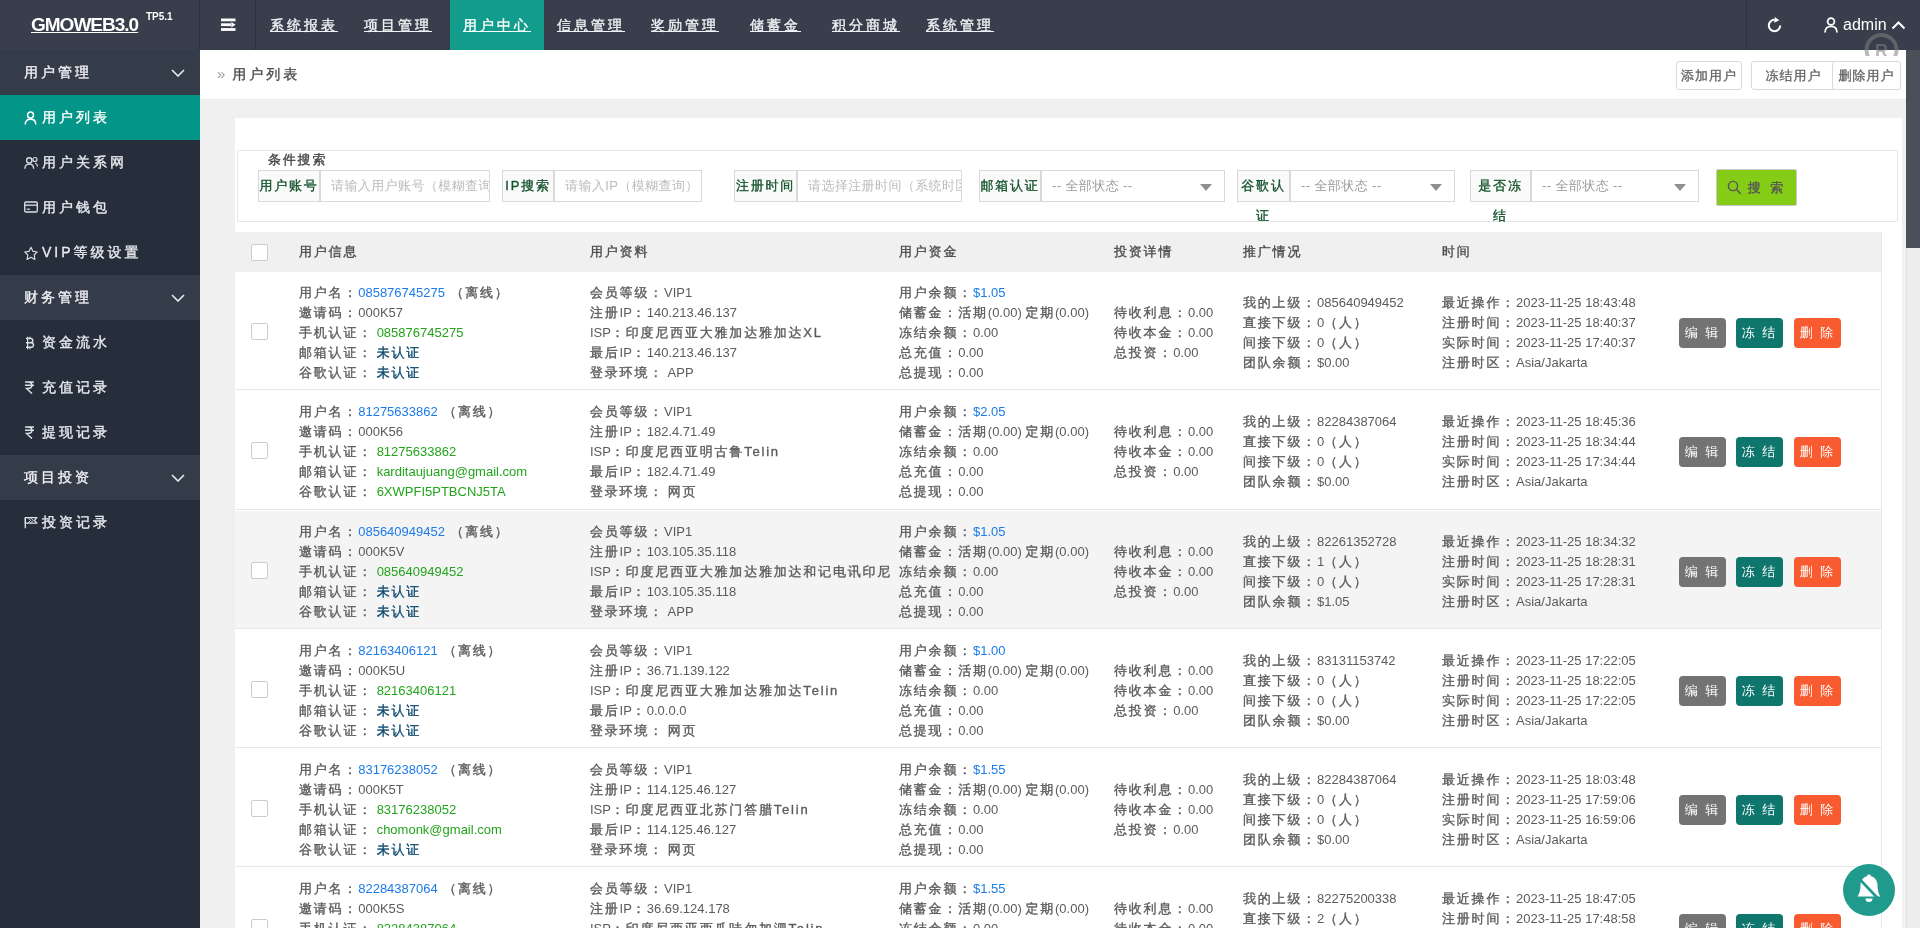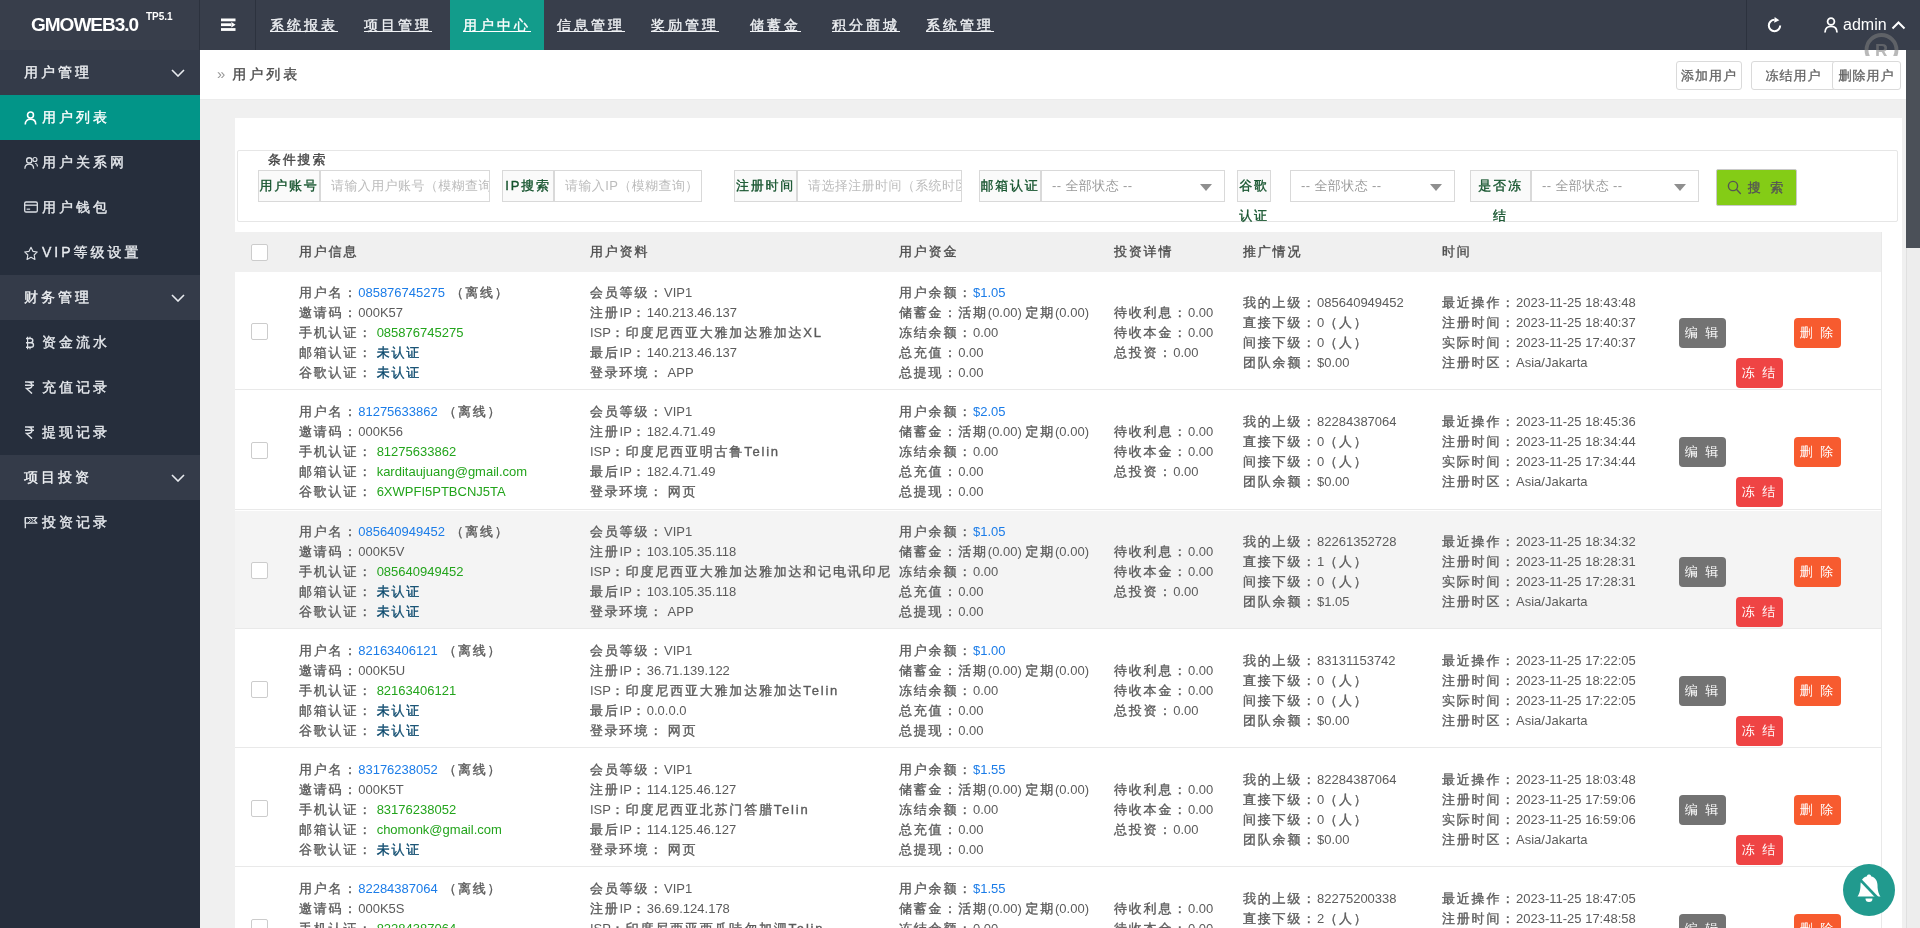--- a/index.html
+++ b/index.html
@@ -1,21 +1,21 @@
 <!DOCTYPE html>
 <html lang="zh"><head>
 <meta charset="utf-8">
 <style>
 * { margin:0; padding:0; box-sizing:border-box; }
 html,body { width:1920px; height:928px; overflow:hidden; font-family:"Liberation Sans",sans-serif; font-size:13px; color:#5b5b5b; background:#f0f0f0; }
 #stage { position:absolute; left:0; top:0; width:1920px; height:928px; overflow:hidden; }
 .l, .navitem, .sgroup, .sitem, .fl, .hc, .tbtn, #fset legend, #searchbtn, .bc .t { -webkit-text-stroke:0.35px currentColor; }
 
 #topbar { position:absolute; left:0; top:0; width:1920px; height:50px; background:#383e4b; z-index:30; }
-#logo b { position:absolute; left:31px; top:14px; font-size:19px; font-weight:700; color:#fff; letter-spacing:-1px; }
+#logo b { position:absolute; left:31px; top:14px; font-size:19px; font-weight:700; color:#fff; letter-spacing:-1px;text-decoration:underline; }
 #logo i { position:absolute; left:146px; top:11px; font-size:10px; font-style:normal; font-weight:700; color:#fff; }
 .navitem { position:absolute; top:0; height:50px; line-height:50px; text-align:center; color:#f0f2f5; font-size:14px; letter-spacing:3px;text-decoration:underline; }
 .navitem.on { background:#129c8b; color:#fff; }
 
 #sidebar { position:absolute; left:0; top:50px; width:200px; height:878px; background:#262e3c; z-index:20; }
 .sgroup { position:relative; height:45px; line-height:45px; background:#343b49; color:#f0f2f5; font-size:14px; letter-spacing:3px; padding-left:24px; }
 .sitem { position:relative; height:45px; line-height:45px; color:#e8ebef; font-size:14px; letter-spacing:3px; padding-left:42px; }
 .sitem.on { background:#029588; color:#fff; }
 .sitem svg { position:absolute; left:24px; top:16px; }
 .chev { position:absolute; right:15px; top:19px; }
@@ -40,21 +40,21 @@
 .hc { position:absolute; top:0; line-height:40px; color:#4c4c4c; letter-spacing:1.8px; white-space:nowrap; }
 .cb { position:absolute; width:17px; height:17px; background:#fff; border:1px solid #ccc; border-radius:2px; }
 .row { position:absolute; left:235px; width:1647px; background:#fff; border-bottom:1px solid #e9e9e9; z-index:5; }
 .row .col { position:absolute; line-height:20px; white-space:nowrap; }
 .l { letter-spacing:1.8px; }
 .blu { color:#1b7ce8; text-decoration:none; }
 .grn { color:#23a41c; }
 .red { color:#0c4a6e; }
 .btn { position:absolute; width:47px; height:30px; border-radius:4px; color:#fff; text-align:center; line-height:30px; font-size:13px; letter-spacing:2px; }
 .bg1 { background:#737373; }
-.bg2 { background:#ef4444;margin-top:40px; }
+.bg2 { background:#0f766e; }
 .bg3 { background:#f75b2f; }
 #sbtrack { position:absolute; left:1906px; top:50px; width:14px; height:878px; background:#ededed; z-index:40; border-left:1px solid #e0e0e0; }
 #sbthumb { position:absolute; left:1906px; top:50px; width:14px; height:198px; background:#4b5058; z-index:41; }
 #wmark { position:absolute; left:1860px; top:27px; width:44px; height:29px; overflow:hidden; z-index:45; }
 #bell { position:absolute; left:1843px; top:864px; width:52px; height:52px; border-radius:50%; background:#219a8e; z-index:46; }
 #bell svg { position:absolute; left:11px; top:10px; }
 </style>
 </head>
 <body>
 <div id="stage">
@@ -63,21 +63,21 @@
         <legend>条件搜索</legend>
       </div>
   <div class="fl" style="left:23px;width:62px">用户账号</div>
   <div class="fi" style="left:85px;width:170px">请输入用户账号（模糊查询）</div>
   <div class="fl" style="left:267px;width:52px">IP搜索</div>
   <div class="fi" style="left:319px;width:148px">请输入IP（模糊查询）</div>
   <div class="fl" style="left:499px;width:63px">注册时间</div>
   <div class="fi" style="left:562px;width:165px">请选择注册时间（系统时区）</div>
   <div class="fl" style="left:744px;width:62px">邮箱认证</div>
   <div class="fi fsel" style="left:806px;width:184px">-- 全部状态 --<span class="ar"></span></div>
-  <div class="fl" style="left:1002px;width:34px">谷歌认证</div>
+  <div class="fl" style="left:1002px;width:53px">谷歌认证</div>
   <div class="fi fsel" style="left:1055px;width:165px">-- 全部状态 --<span class="ar"></span></div>
   <div class="fl" style="left:1235px;width:61px">是否冻结</div>
   <div class="fi fsel" style="left:1296px;width:168px">-- 全部状态 --<span class="ar"></span></div>
   <div id="searchbtn"><svg width="15" height="15" viewBox="0 0 15 15">
           <circle cx="6" cy="6" r="4.6" fill="none" stroke="#555" stroke-width="1.4"></circle>
           <line x1="9.6" y1="9.6" x2="13.4" y2="13.4" stroke="#555" stroke-width="1.4" stroke-linecap="round"></line>
         </svg>搜 索</div>
   <div id="thead">
     <div class="cb" style="left:16px;top:12px"></div>
     <div class="hc l" style="left:64px">用户信息</div>

